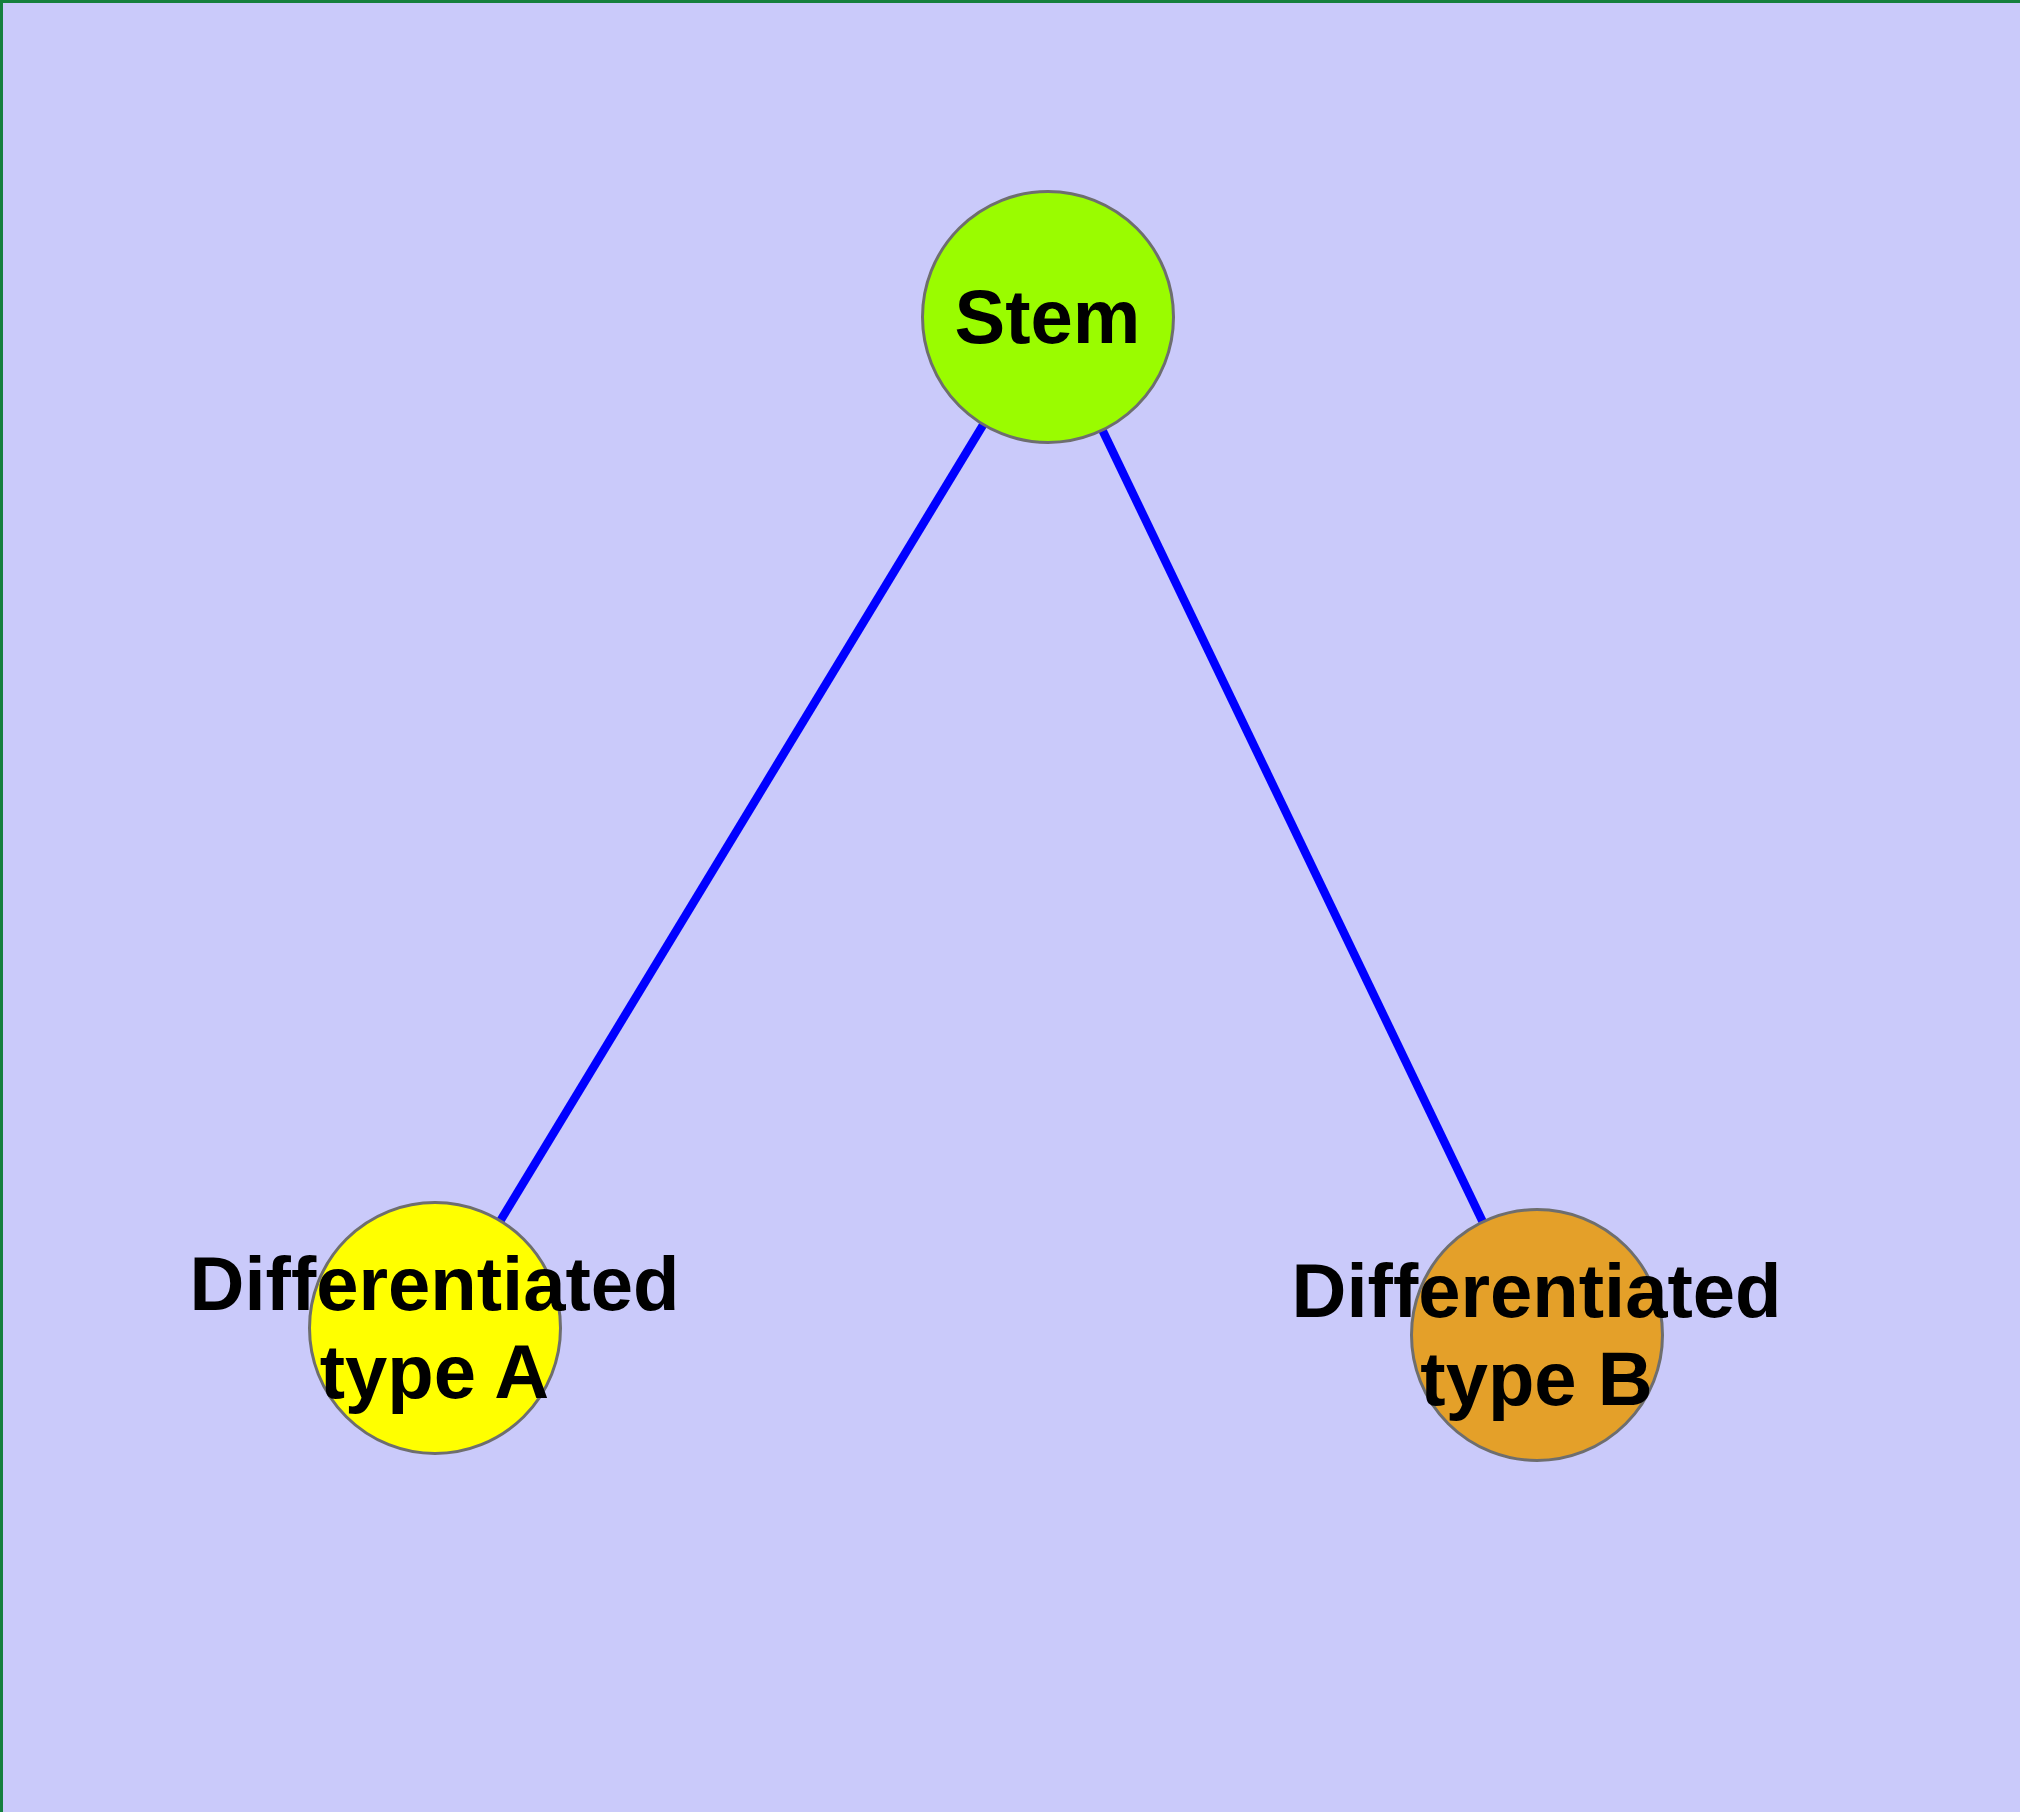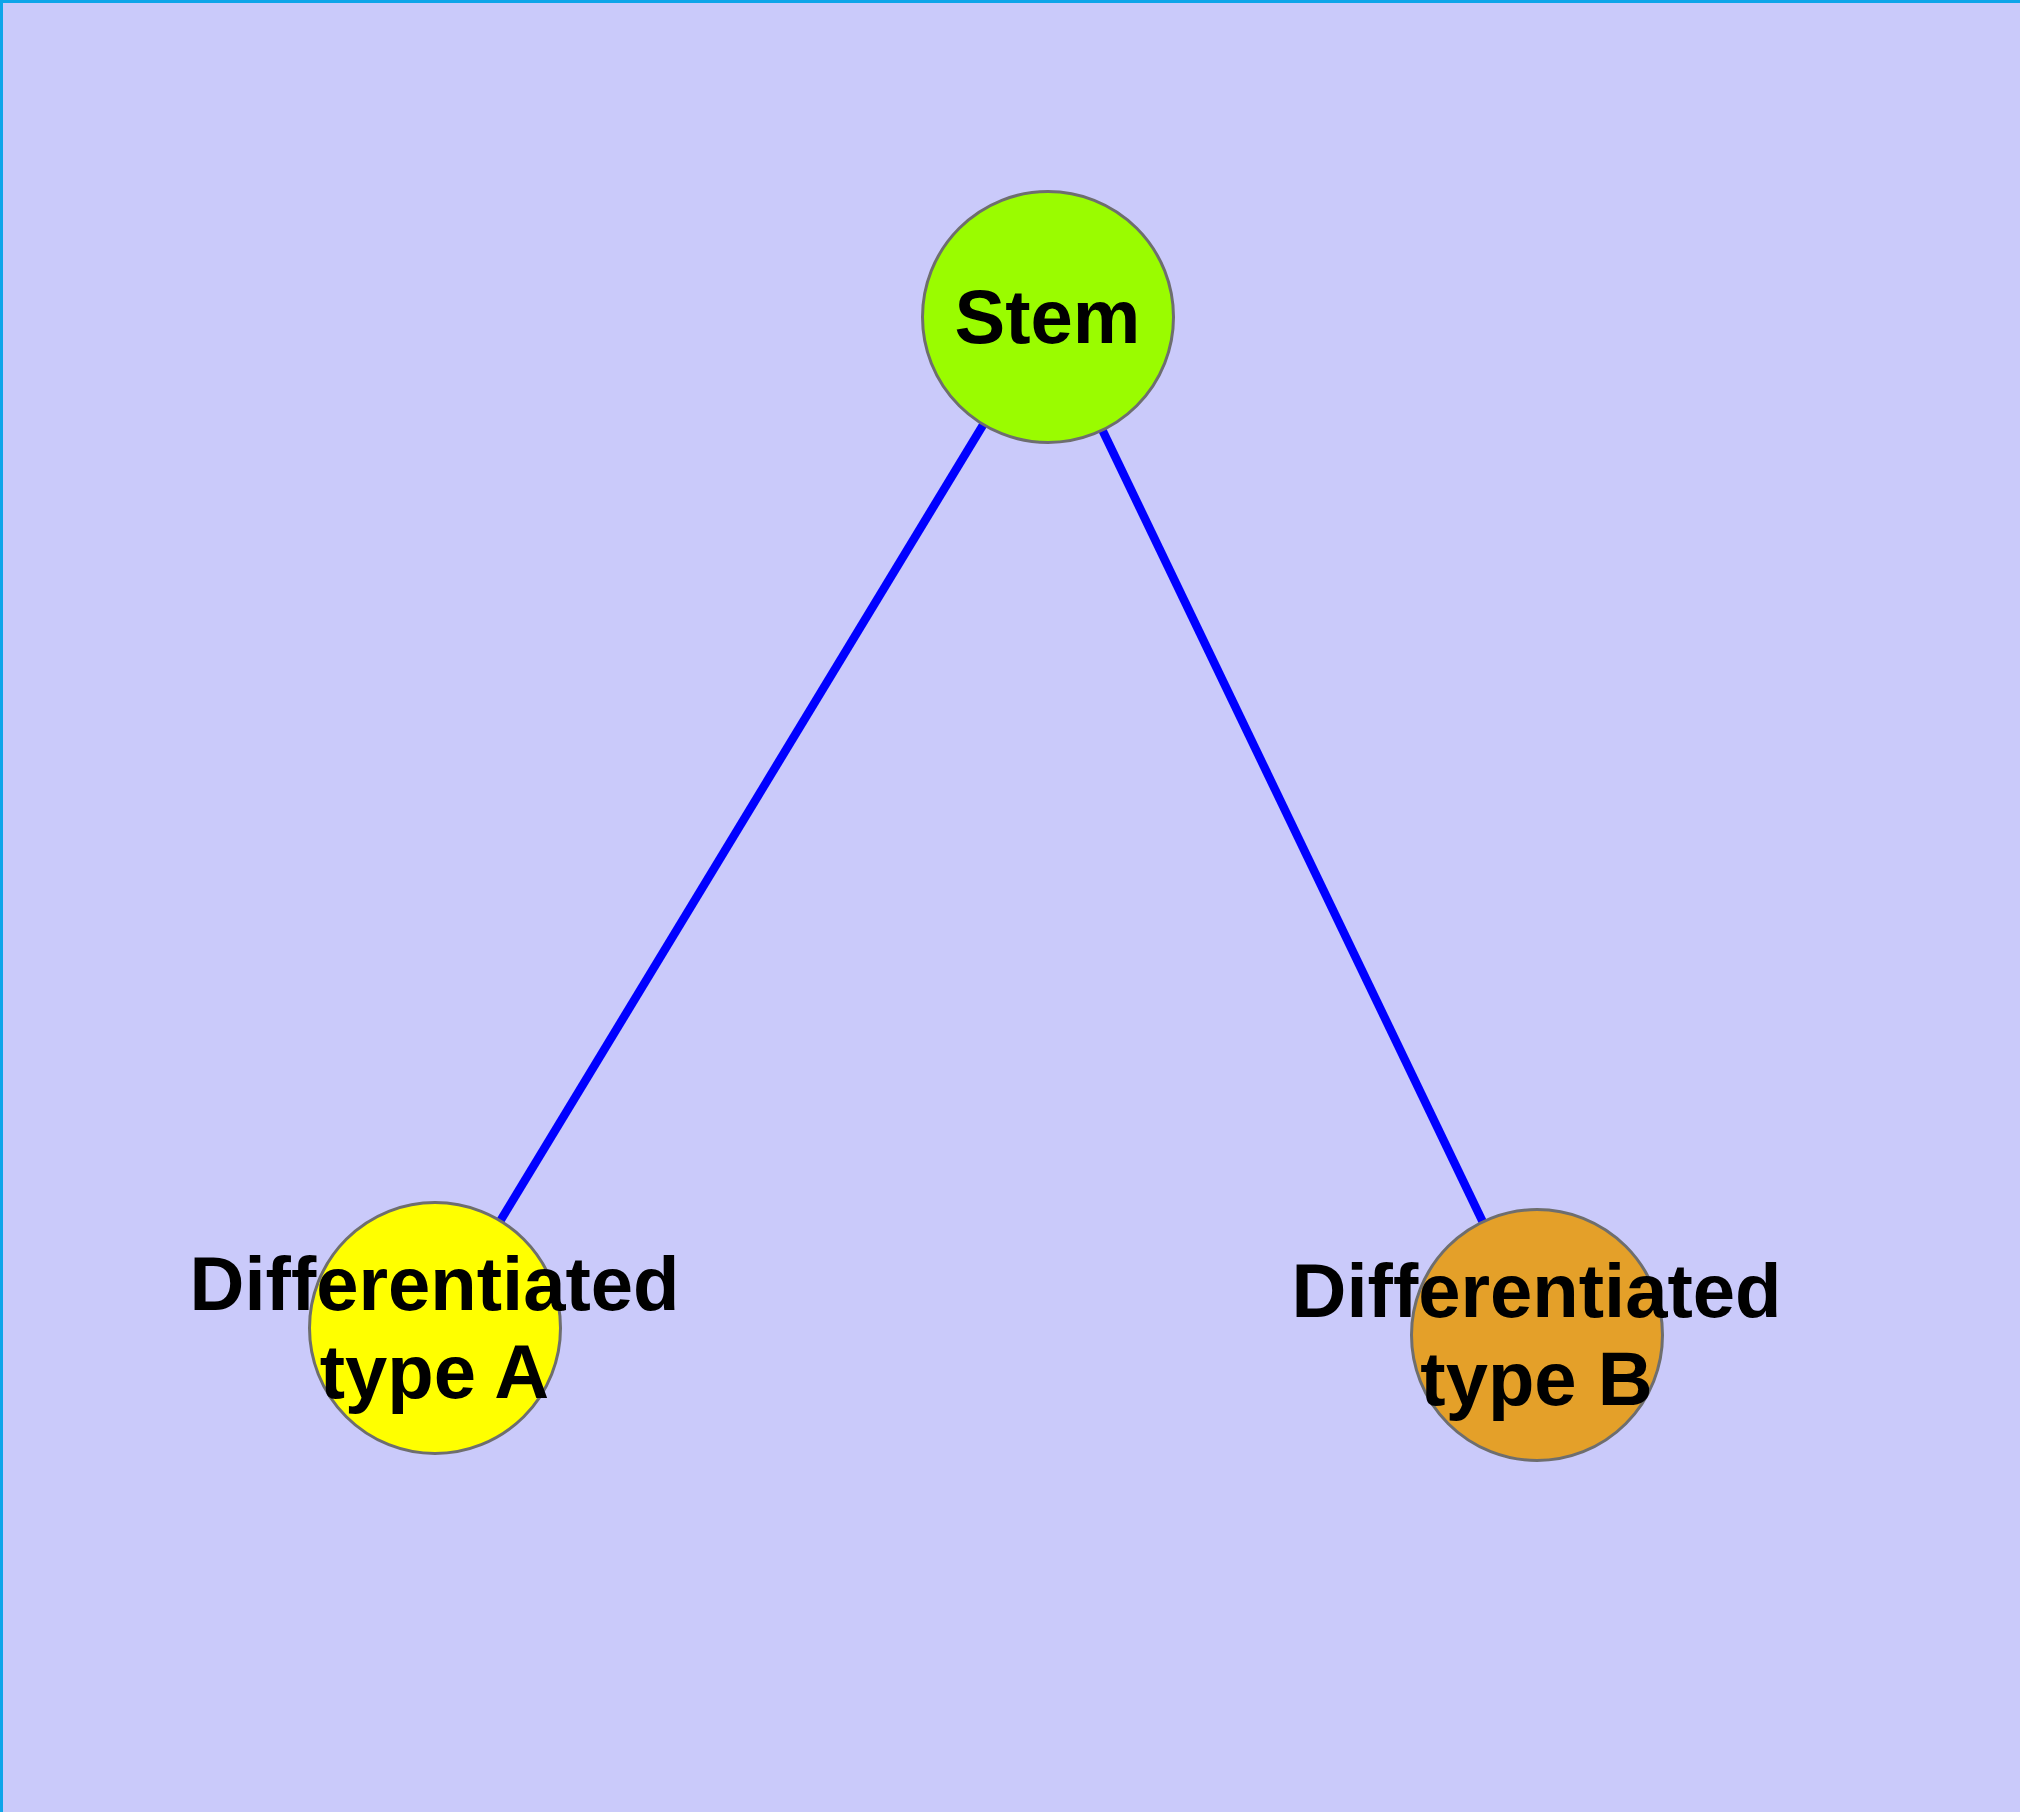--- a/index.html
+++ b/index.html
@@ -4,21 +4,21 @@
 <style>
   html, body {
     margin: 0;
     padding: 0;
     background: #ffffff;
   }
   .page {
     position: relative;
     width: 2021px;
     height: 1812px;
-    background: #0ea5e9;
+    background: #15803d;
     overflow: hidden;
     font-family: "Liberation Sans", "DejaVu Sans", sans-serif;
   }
   
   .canvas {
     position: absolute;
     left: 2.5px;
     top: 2.5px;
     width: 2018px;
     height: 1810px;

